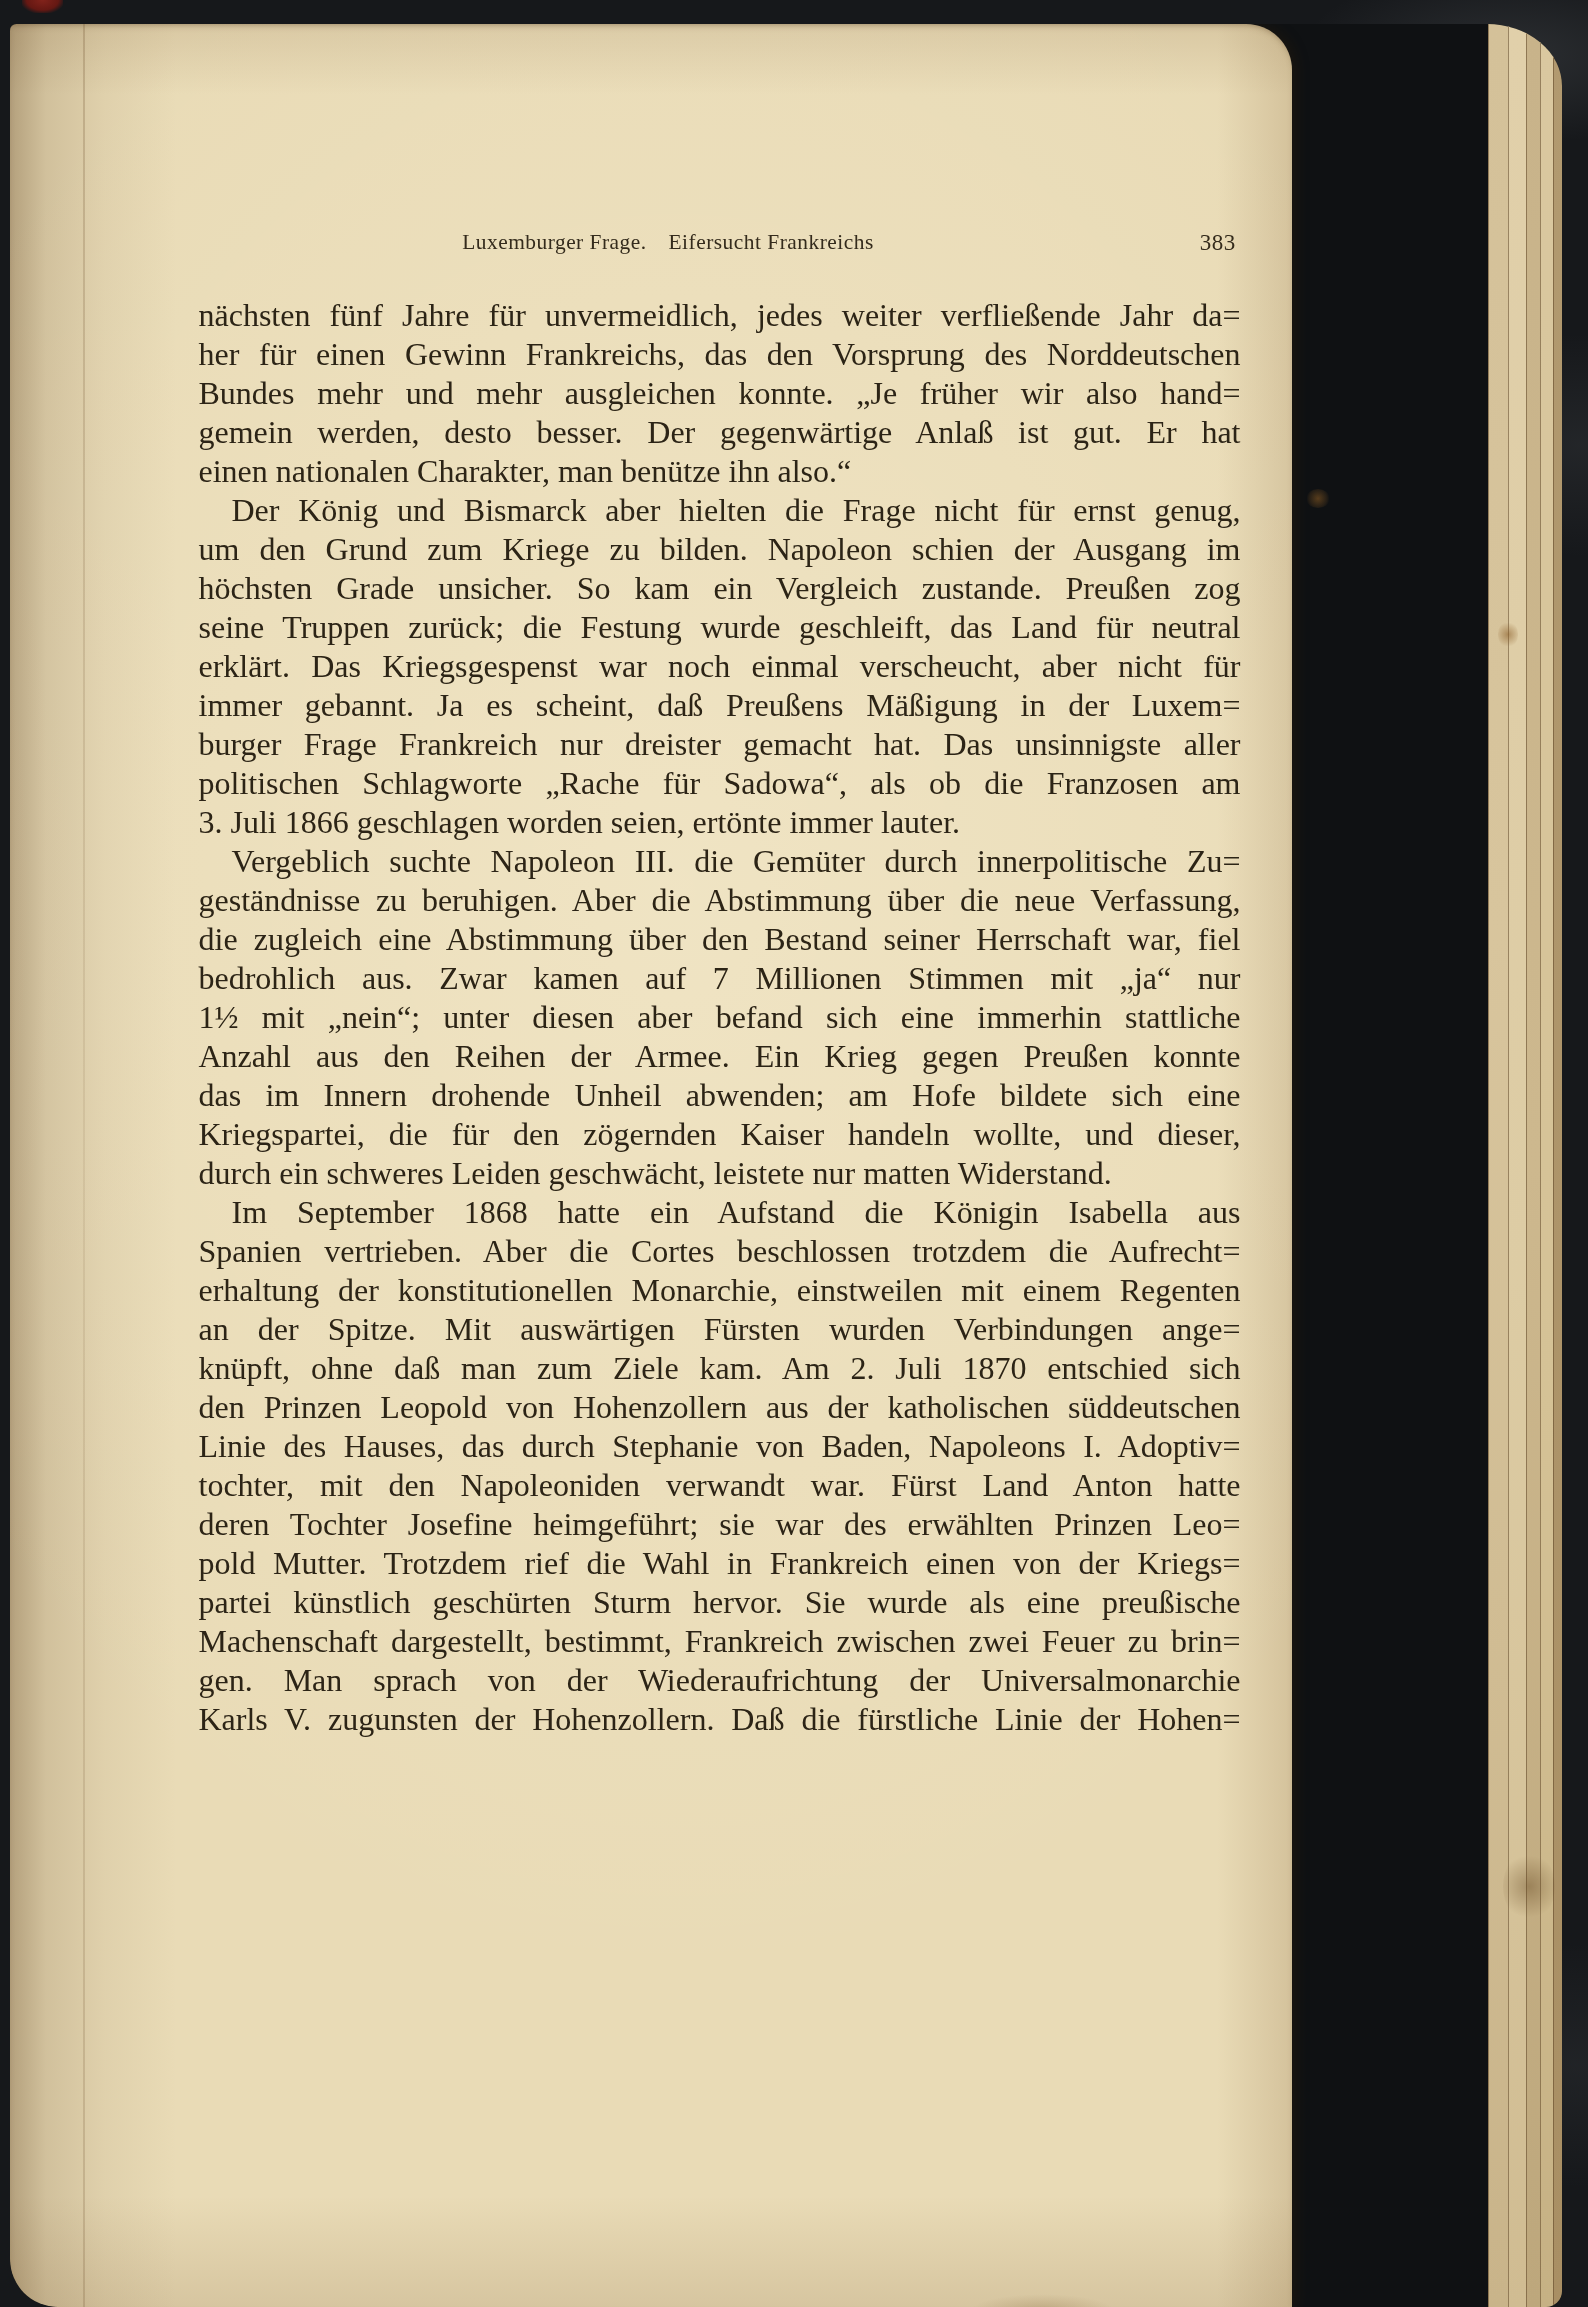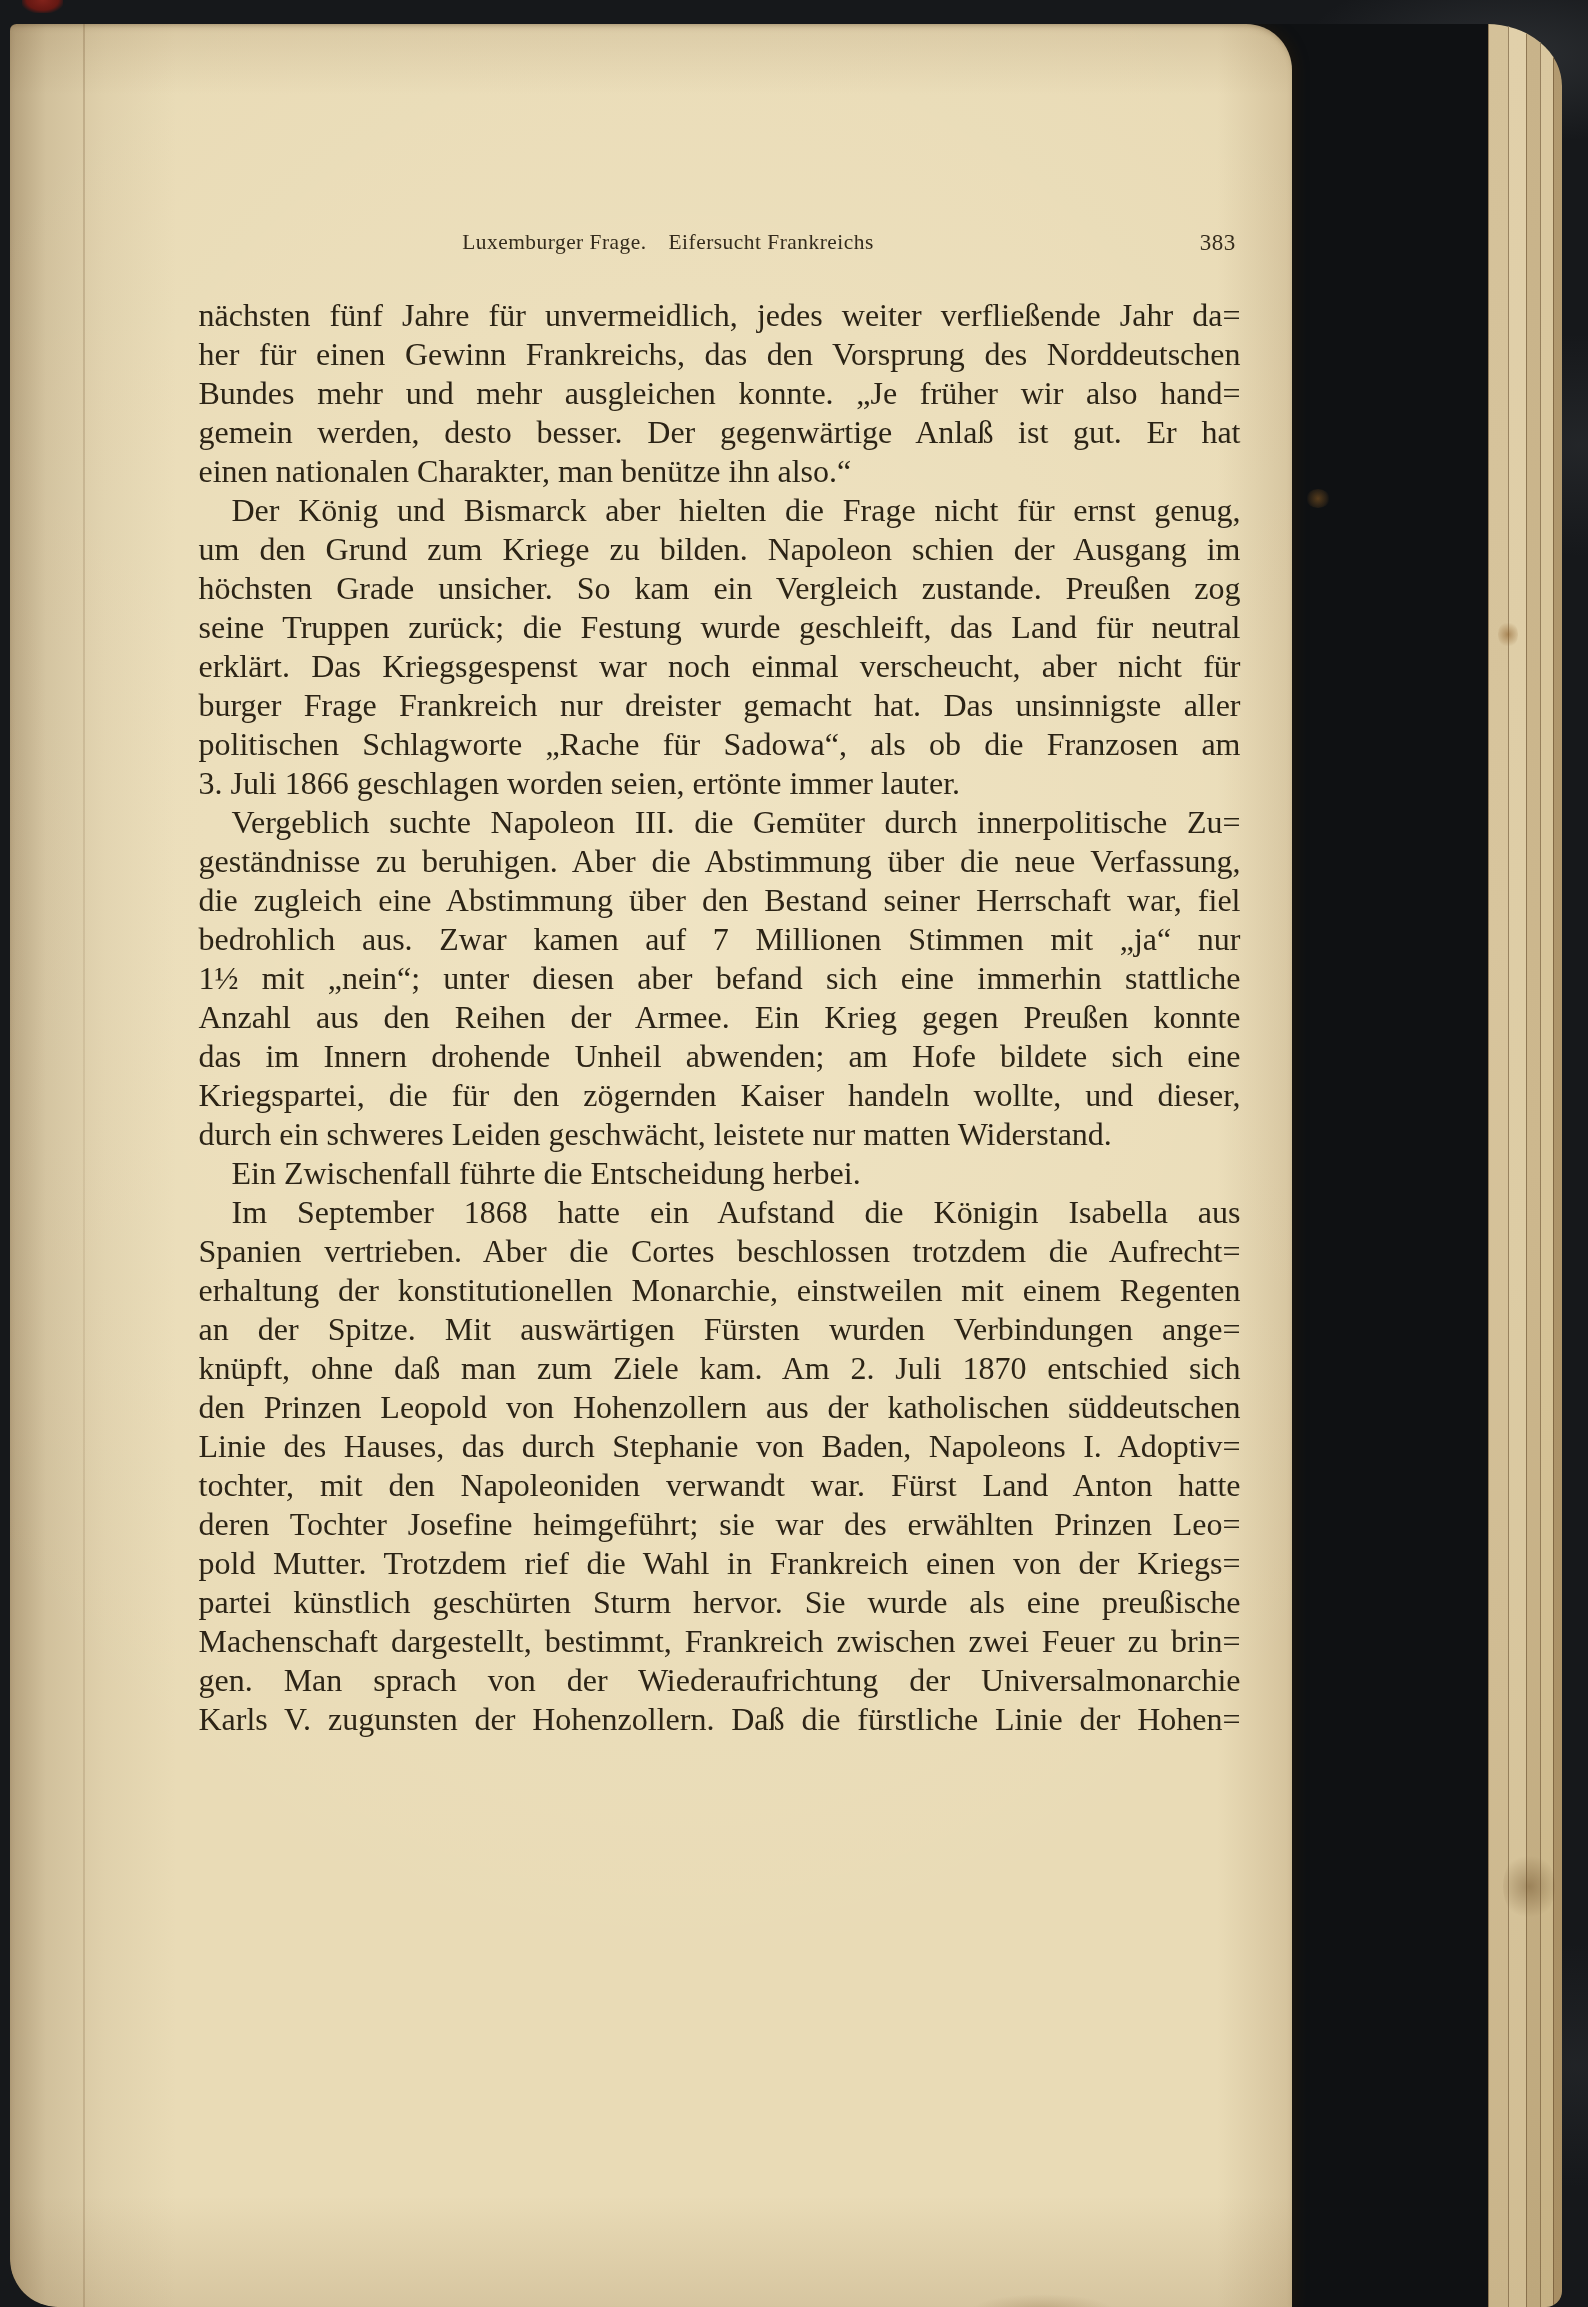--- a/index.html
+++ b/index.html
@@ -117,33 +117,33 @@
             <div class="line">nächsten fünf Jahre für unvermeidlich, jedes weiter verfließende Jahr da=</div>
             <div class="line">her für einen Gewinn Frankreichs, das den Vorsprung des Norddeutschen</div>
             <div class="line">Bundes mehr und mehr ausgleichen konnte. „Je früher wir also hand=</div>
             <div class="line">gemein werden, desto besser. Der gegenwärtige Anlaß ist gut. Er hat</div>
             <div class="line para-end">einen nationalen Charakter, man benütze ihn also.“</div>
             <div class="line indent">Der König und Bismarck aber hielten die Frage nicht für ernst genug,</div>
             <div class="line">um den Grund zum Kriege zu bilden. Napoleon schien der Ausgang im</div>
             <div class="line">höchsten Grade unsicher. So kam ein Vergleich zustande. Preußen zog</div>
             <div class="line">seine Truppen zurück; die Festung wurde geschleift, das Land für neutral</div>
             <div class="line">erklärt. Das Kriegsgespenst war noch einmal verscheucht, aber nicht für</div>
+            <div class="line">immer gebannt. Ja es scheint, daß Preußens Mäßigung in der Luxem=</div>
             <div class="line">burger Frage Frankreich nur dreister gemacht hat. Das unsinnigste aller</div>
             <div class="line">politischen Schlagworte „Rache für Sadowa“, als ob die Franzosen am</div>
             <div class="line para-end">3. Juli 1866 geschlagen worden seien, ertönte immer lauter.</div>
             <div class="line indent">Vergeblich suchte Napoleon III. die Gemüter durch innerpolitische Zu=</div>
             <div class="line">geständnisse zu beruhigen. Aber die Abstimmung über die neue Verfassung,</div>
             <div class="line">die zugleich eine Abstimmung über den Bestand seiner Herrschaft war, fiel</div>
             <div class="line">bedrohlich aus. Zwar kamen auf 7 Millionen Stimmen mit „ja“ nur</div>
             <div class="line">1½ mit „nein“; unter diesen aber befand sich eine immerhin stattliche</div>
             <div class="line">Anzahl aus den Reihen der Armee. Ein Krieg gegen Preußen konnte</div>
             <div class="line">das im Innern drohende Unheil abwenden; am Hofe bildete sich eine</div>
             <div class="line">Kriegspartei, die für den zögernden Kaiser handeln wollte, und dieser,</div>
             <div class="line para-end">durch ein schweres Leiden geschwächt, leistete nur matten Widerstand.</div>
-            <div class="line indent para-end">Ein Zwischenfall führte die Entscheidung herbei.</div>
             <div class="line indent">Im September 1868 hatte ein Aufstand die Königin Isabella aus</div>
             <div class="line">Spanien vertrieben. Aber die Cortes beschlossen trotzdem die Aufrecht=</div>
             <div class="line">erhaltung der konstitutionellen Monarchie, einstweilen mit einem Regenten</div>
             <div class="line">an der Spitze. Mit auswärtigen Fürsten wurden Verbindungen ange=</div>
             <div class="line">knüpft, ohne daß man zum Ziele kam. Am 2. Juli 1870 entschied sich</div>
             <div class="line">den Prinzen Leopold von Hohenzollern aus der katholischen süddeutschen</div>
             <div class="line">Linie des Hauses, das durch Stephanie von Baden, Napoleons I. Adoptiv=</div>
             <div class="line">tochter, mit den Napoleoniden verwandt war. Fürst Land Anton hatte</div>
             <div class="line">deren Tochter Josefine heimgeführt; sie war des erwählten Prinzen Leo=</div>
             <div class="line">pold Mutter. Trotzdem rief die Wahl in Frankreich einen von der Kriegs=</div>

